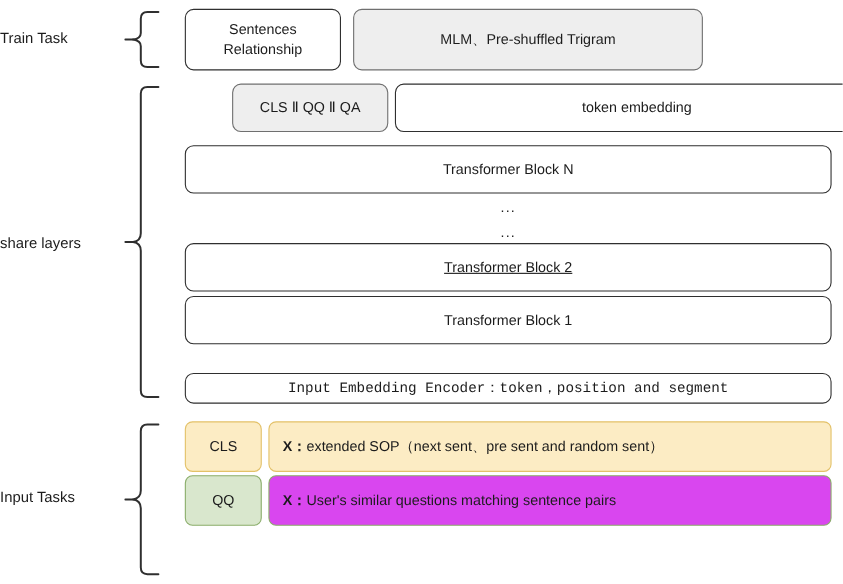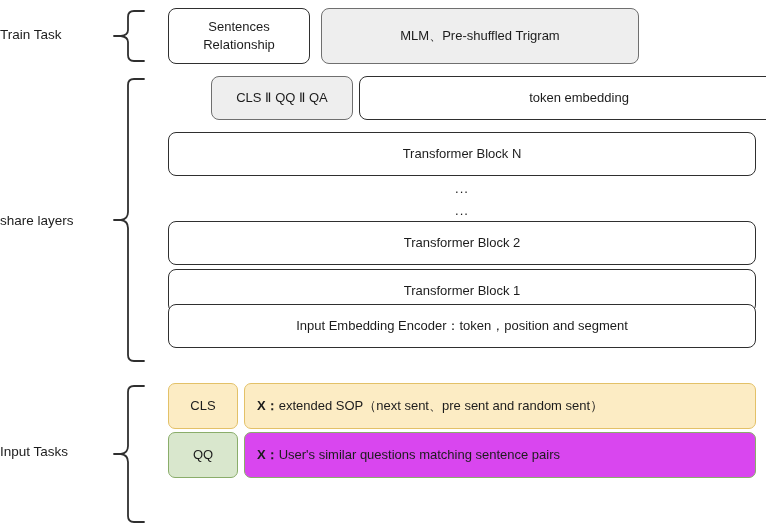--- a/index.html
+++ b/index.html
@@ -161,29 +161,29 @@
     </div>
   </div>
 
   <div class="box outline" style="position:absolute; left:168px; top:132px; width:588px; height:44px;">
     <span>Transformer Block N</span>
   </div>
 
   <div class="ellipsis" style="top:181px; left:168px; width:588px;">...</div>
   <div class="ellipsis" style="top:203px; left:168px; width:588px;">...</div>
 
-  <div class="box outline" style="position:absolute; left:168px; top:221px; width:588px; height:44px;">
+  <div class="box outline" style="position:absolute; left:168px; top:221px; width:588px; height:44px;text-decoration:underline;">
     <span>Transformer Block 2</span>
   </div>
 
   <div class="box outline" style="position:absolute; left:168px; top:269px; width:588px; height:44px;">
     <span>Transformer Block 1</span>
   </div>
 
-  <div class="box outline" style="position:absolute; left:168px; top:304px; width:588px; height:44px;">
+  <div class="box outline" style="position:absolute; left:168px; top:339px; width:588px; height:28px;font-family:Liberation Mono, monospace;">
     <span>Input Embedding Encoder：token，position and segment</span>
   </div>
 
   <div class="row" style="left:168px; top:383px; width:588px; height:46px; gap:6px;">
     <div class="box tinted tag-box" style="width: 70px; background-color: rgb(252, 236, 196); border-color: rgb(227, 193, 104);">
       <span>CLS</span>
     </div>
     <div class="box tinted desc-box" style="background-color: rgb(252, 236, 196); border-color: rgb(227, 193, 104);">
       <span class="desc-inner">
         <span class="x-marker">X：</span><span>extended SOP（next sent、pre sent and random sent）</span>

